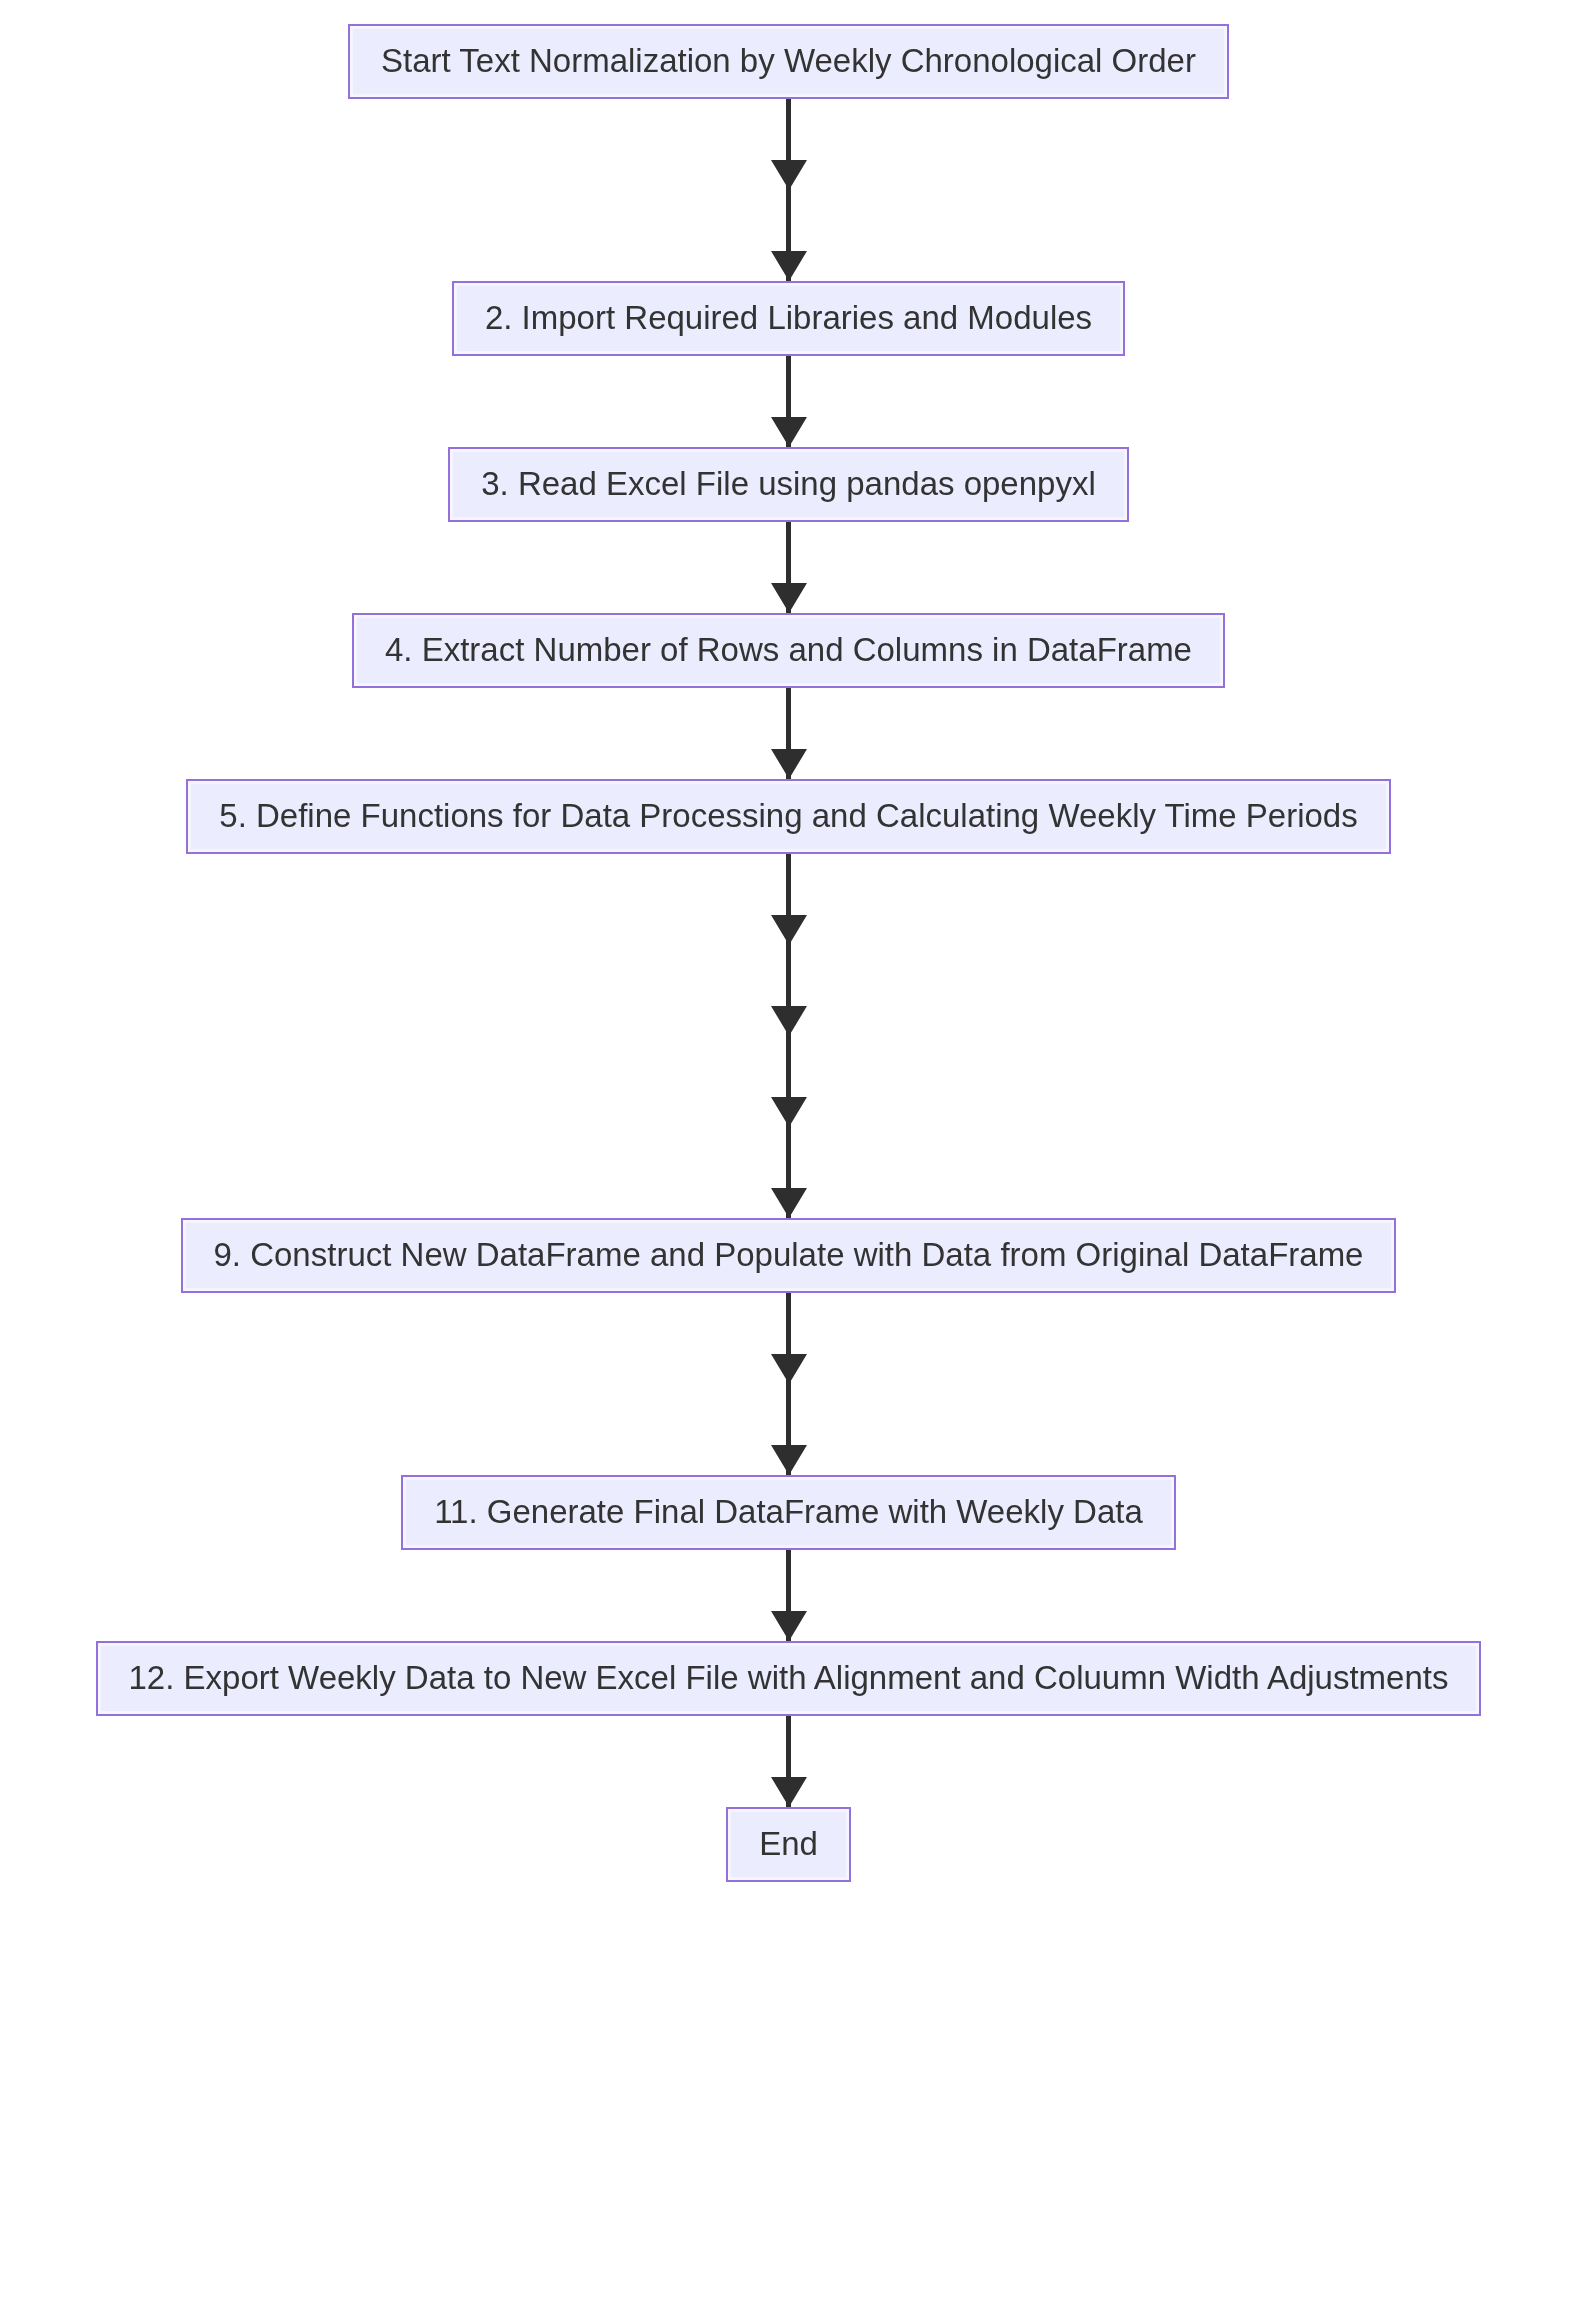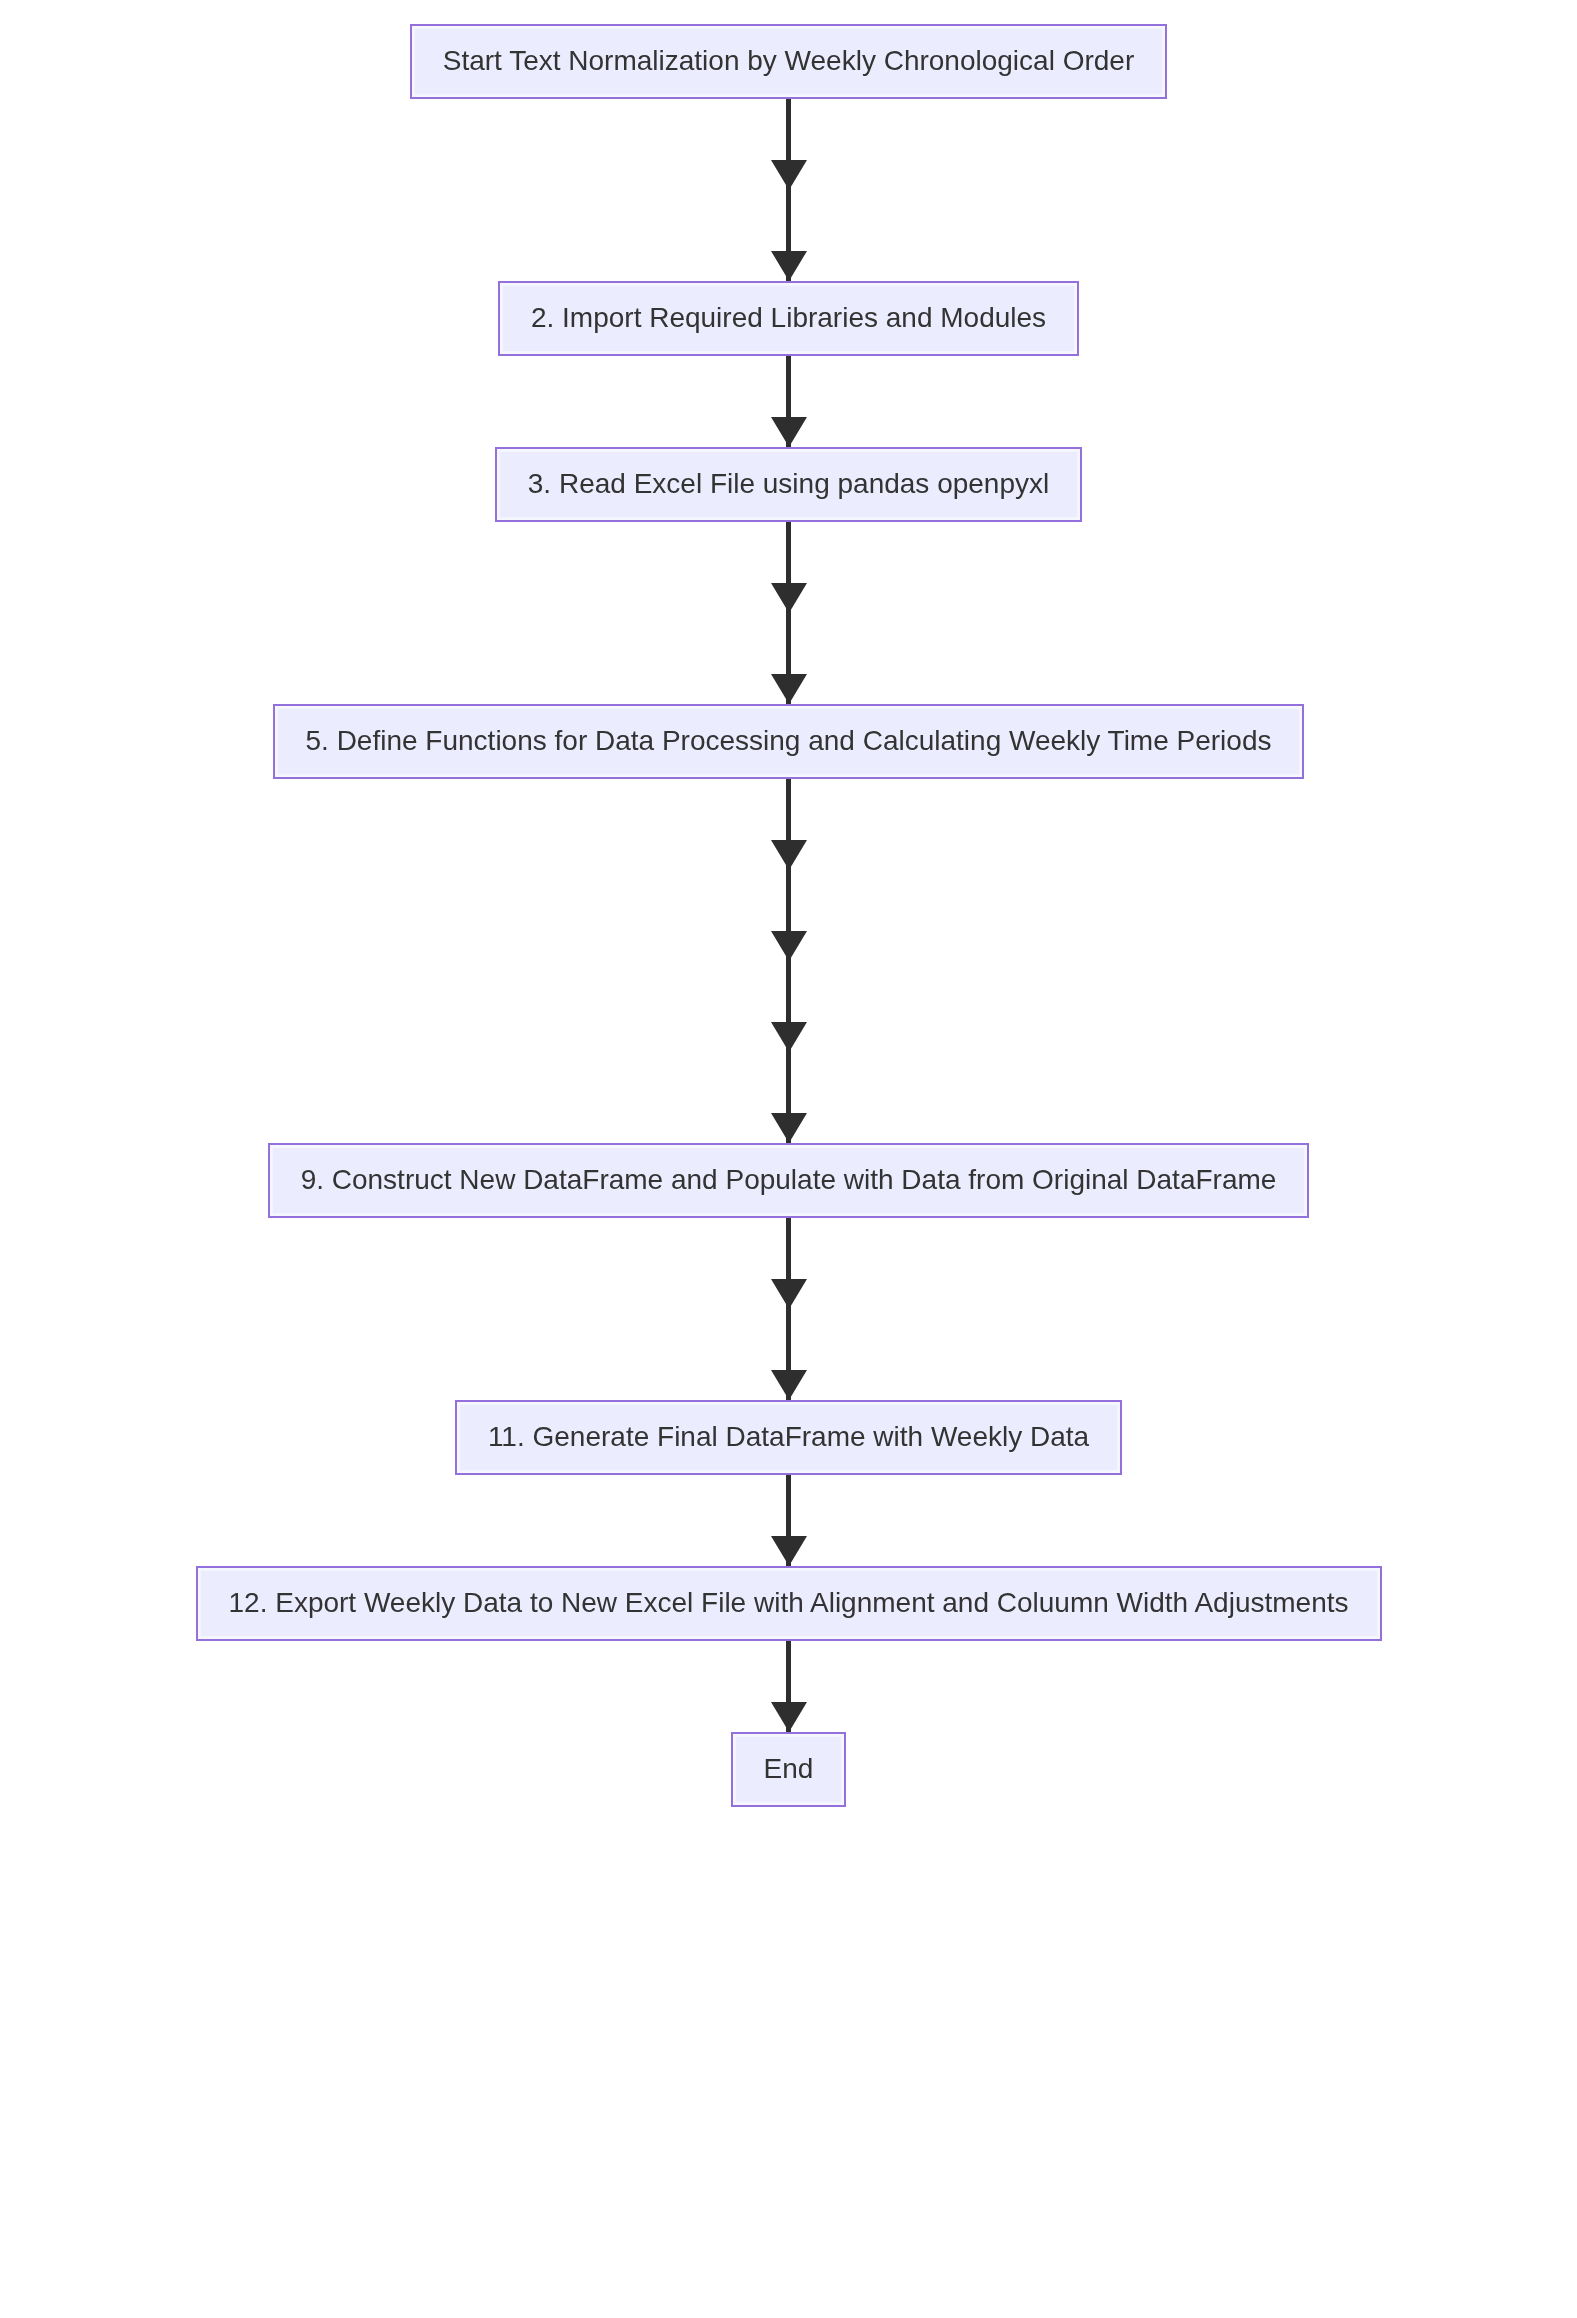--- a/index.html
+++ b/index.html
@@ -28,21 +28,21 @@
   .node {
     flex: 0 0 auto;
     height: 75px;
     display: flex;
     align-items: center;
     justify-content: center;
     padding: 0 31px;
     background: var(--node_fill);
     border: 2.1px solid var(--node_border);
     color: var(--text);
-    font-size: 28px;
+    font-size: 33px;
     font-weight: 500;
     white-space: nowrap;
     box-shadow: inset 0 0 0 2.8px rgba(255,255,255,0.55);
   }
   .arrow {
     flex: 0 0 auto;
     height: 91px;
     width: 46px;
     position: relative;
     display: flex;
@@ -90,20 +90,21 @@
     <div class="arrow-head"></div>
   </div>
 
   <div class="node">3. Read Excel File using pandas openpyxl</div>
 
   <div class="arrow">
     <div class="arrow-shaft"></div>
     <div class="arrow-head"></div>
   </div>
 
+  <div class="node">4. Extract Number of Rows and Columns in DataFrame</div>
 
   <div class="arrow">
     <div class="arrow-shaft"></div>
     <div class="arrow-head"></div>
   </div>
 
   <div class="node">5. Define Functions for Data Processing and Calculating Weekly Time Periods</div>
 
   <div class="arrow">
     <div class="arrow-shaft"></div>

